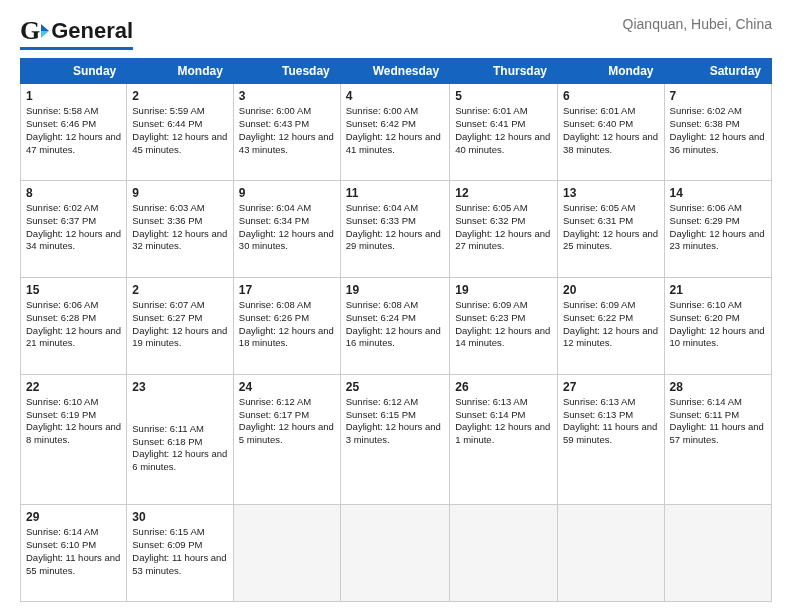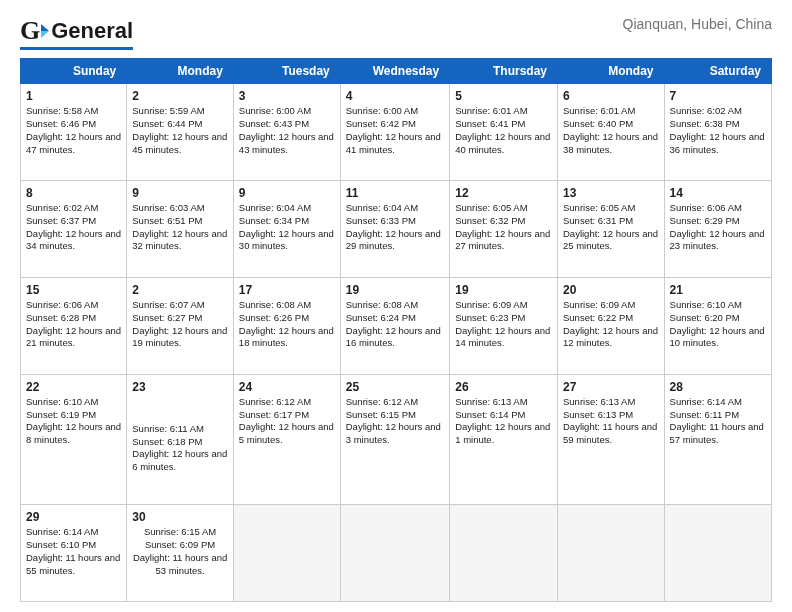--- a/index.html
+++ b/index.html
@@ -192,21 +192,21 @@
         <tr>
           <td>
             <span class="day-num">8</span>
             <div class="day-info" style="white-space: pre-line;">Sunrise: 6:02 AM
 Sunset: 6:37 PM
 Daylight: 12 hours and 34 minutes.</div>
           </td>
           <td>
             <span class="day-num">9</span>
             <div class="day-info" style="white-space: pre-line;">Sunrise: 6:03 AM
-Sunset: 6:51 PM
+Sunset: 3:36 PM
 Daylight: 12 hours and 32 minutes.</div>
           </td>
           <td>
             <span class="day-num">9</span>
             <div class="day-info" style="white-space: pre-line;">Sunrise: 6:04 AM
 Sunset: 6:34 PM
 Daylight: 12 hours and 30 minutes.</div>
           </td>
           <td>
             <span class="day-num">11</span>
@@ -323,21 +323,21 @@
         </tr>
         <tr>
           <td>
             <span class="day-num">29</span>
             <div class="day-info" style="white-space: pre-line;">Sunrise: 6:14 AM
 Sunset: 6:10 PM
 Daylight: 11 hours and 55 minutes.</div>
           </td>
           <td>
             <span class="day-num">30</span>
-            <div class="day-info" style="white-space: pre-line; text-align: center;">Sunrise: 6:15 AM
+            <div class="day-info" style="white-space: pre-line;">Sunrise: 6:15 AM
 Sunset: 6:09 PM
 Daylight: 11 hours and 53 minutes.</div>
           </td>
           <td class="empty"></td>
           <td class="empty"></td>
           <td class="empty"></td>
           <td class="empty"></td>
           <td class="empty"></td>
         </tr>
       </tbody>

